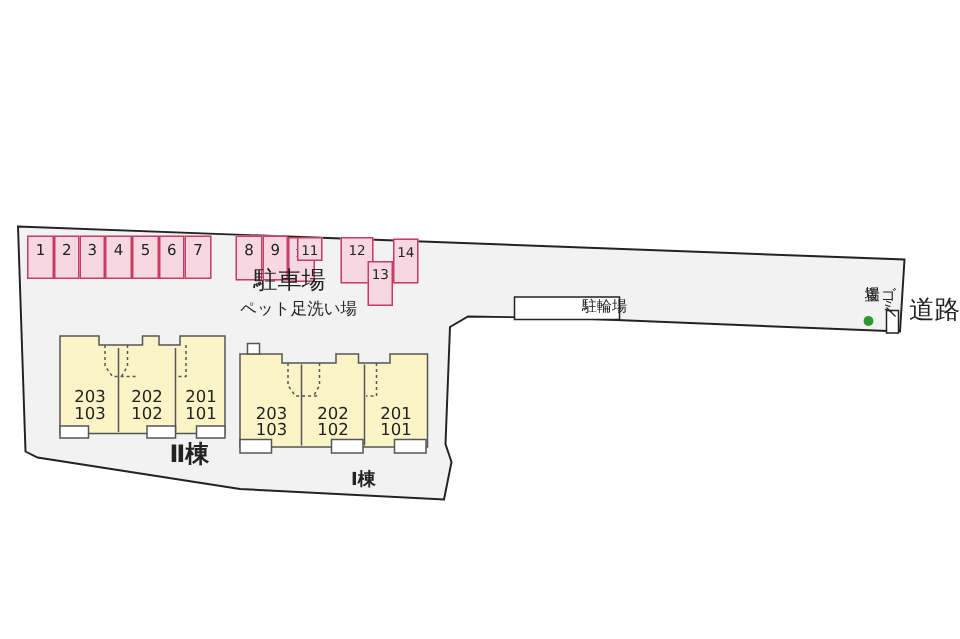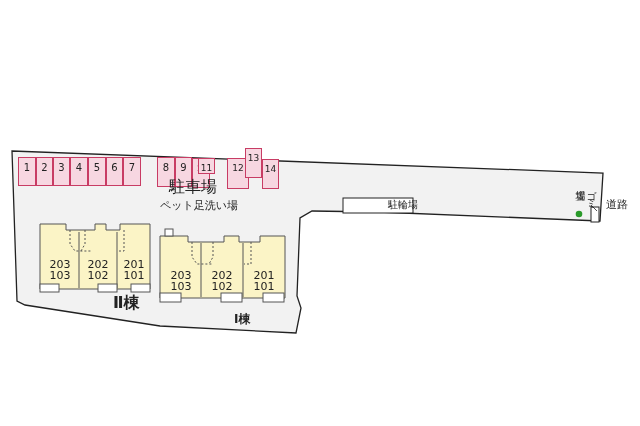--- a/index.html
+++ b/index.html
@@ -85,32 +85,32 @@
       </div>
     <div class="spot" style="left:192px;top:158px;width:18px;height:30px;">
         <span style="font-size:9px;font-family:Liberation Serif, serif;">10</span>
       </div>
     <div class="spot" style="left:198px;top:158px;width:17px;height:16px;">
         <span style="font-size:9px;">11</span>
       </div>
     <div class="spot" style="left:227px;top:158px;width:22px;height:31px;">
         <span style="font-size:9px;">12</span>
       </div>
-    <div class="spot" style="left:245px;top:148px;width:17px;height:30px;">
+    <div class="spot" style="left:245px;top:174px;width:17px;height:30px;">
         <span style="font-size:9px;">13</span>
       </div>
     <div class="spot" style="left:262px;top:159px;width:17px;height:30px;">
         <span style="font-size:9px;">14</span>
       </div>
   </div>
 
   <div class="lbl" style="left:133px;top:179px;font-size:16px;margin-left:36px;">駐車場</div>
   <div class="lbl" style="left:160px;top:200px;font-size:11px;">ペット足洗い場</div>
   <div class="lbl" style="left:360px;top:200px;font-size:10px;padding-left:28px;">駐輪場</div>
-  <div class="lbl" style="left:606px;top:199px;font-size:11px;">道路</div>
+  <div class="lbl" style="left:606px;top:199px;font-size:17px;">道路</div>
 
   <div style="position:absolute;left:575px;top:183px;display:flex;flex-direction:row-reverse;gap:1px;">
     <span class="lbl vert" style="position:relative;">ゴミ</span>
     <span class="lbl vert" style="position:relative;">置場</span>
   </div>
 
   <div>
     <div class="unit-num" style="left:43px;top:259px;width:34px;">
       <div>203</div>
       <div>103</div>

